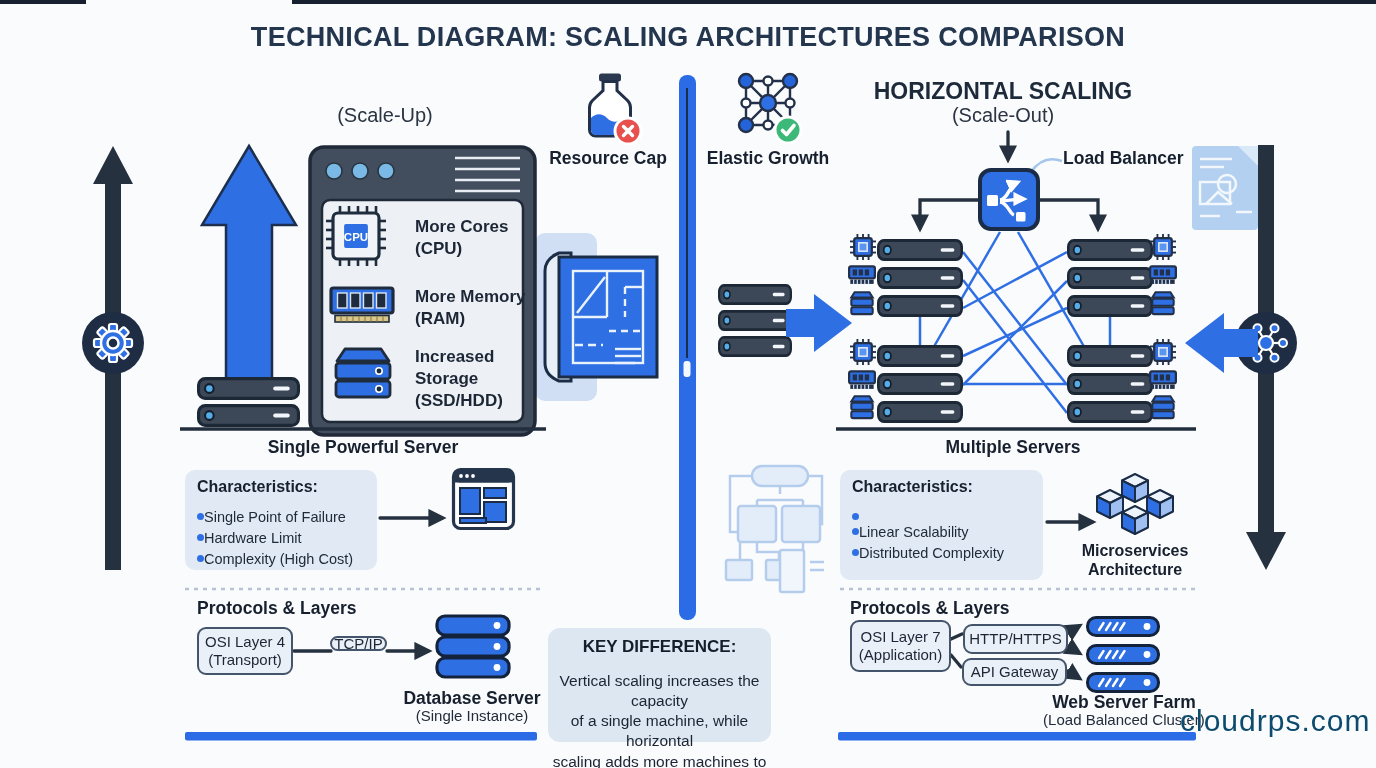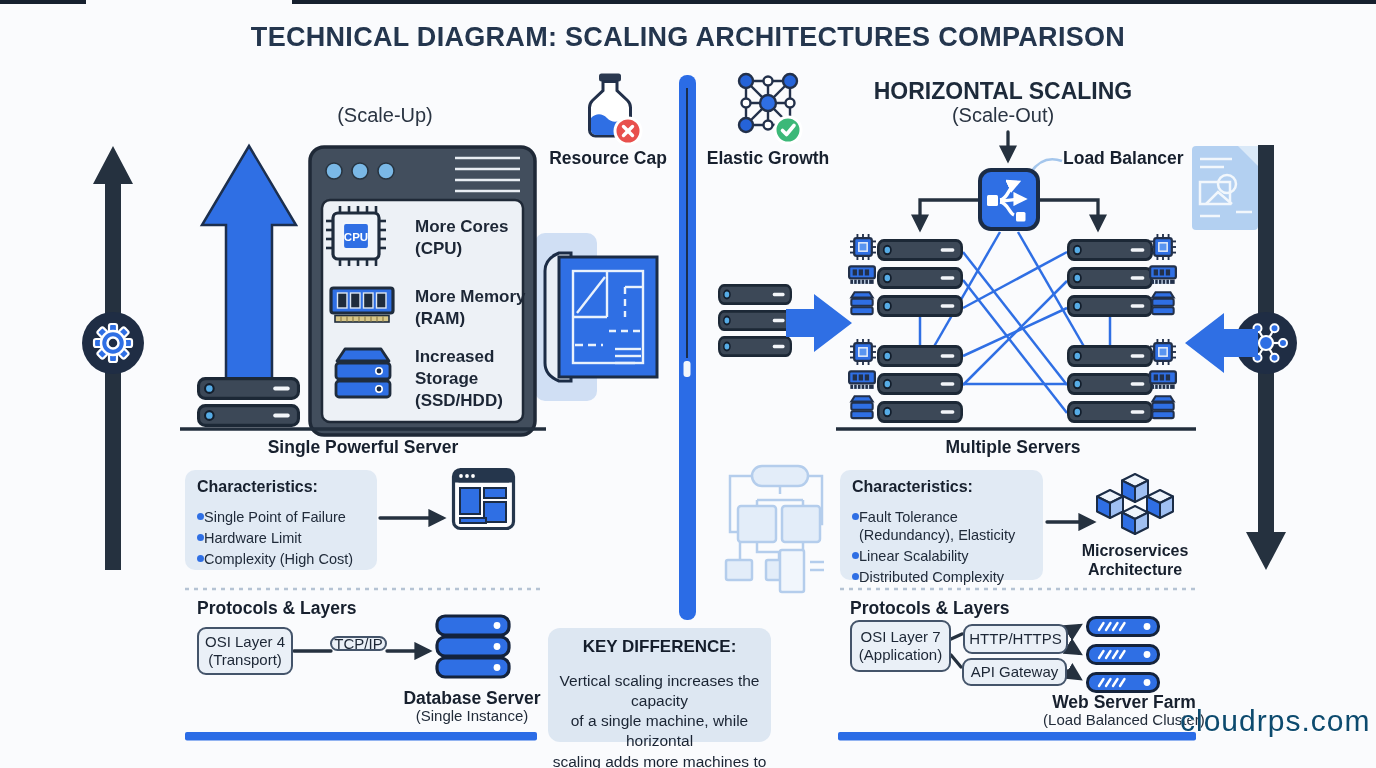--- a/index.html
+++ b/index.html
@@ -508,22 +508,20 @@
 <div class="t c secsub" style="left:873px;top:104px;width:260px;">(Scale-Out)</div>
 <div class="t c sech" style="left:873px;top:78px;width:260px;">HORIZONTAL SCALING</div>
 <div class="t lbl" style="left:1063px;top:148px;width:140px;">Load Balancer</div>
 
 <div class="t c lbl" style="left:868px;top:437px;width:290px;">Multiple Servers</div>
 
 <div class="panel" style="left:840px;top:470px;width:203px;height:110px;">
   <div class="chead">Characteristics:</div>
   <div class="crow">
         <span class="dot"></span>
-        <span class="ctext pre">Fault Tolerance
-(Redundancy), Elasticity</span>
       </div>
   <div class="crow">
         <span class="dot"></span>
         <span class="ctext">Linear Scalability</span>
       </div>
   <div class="crow">
         <span class="dot"></span>
         <span class="ctext">Distributed Complexity</span>
       </div>
 </div>

